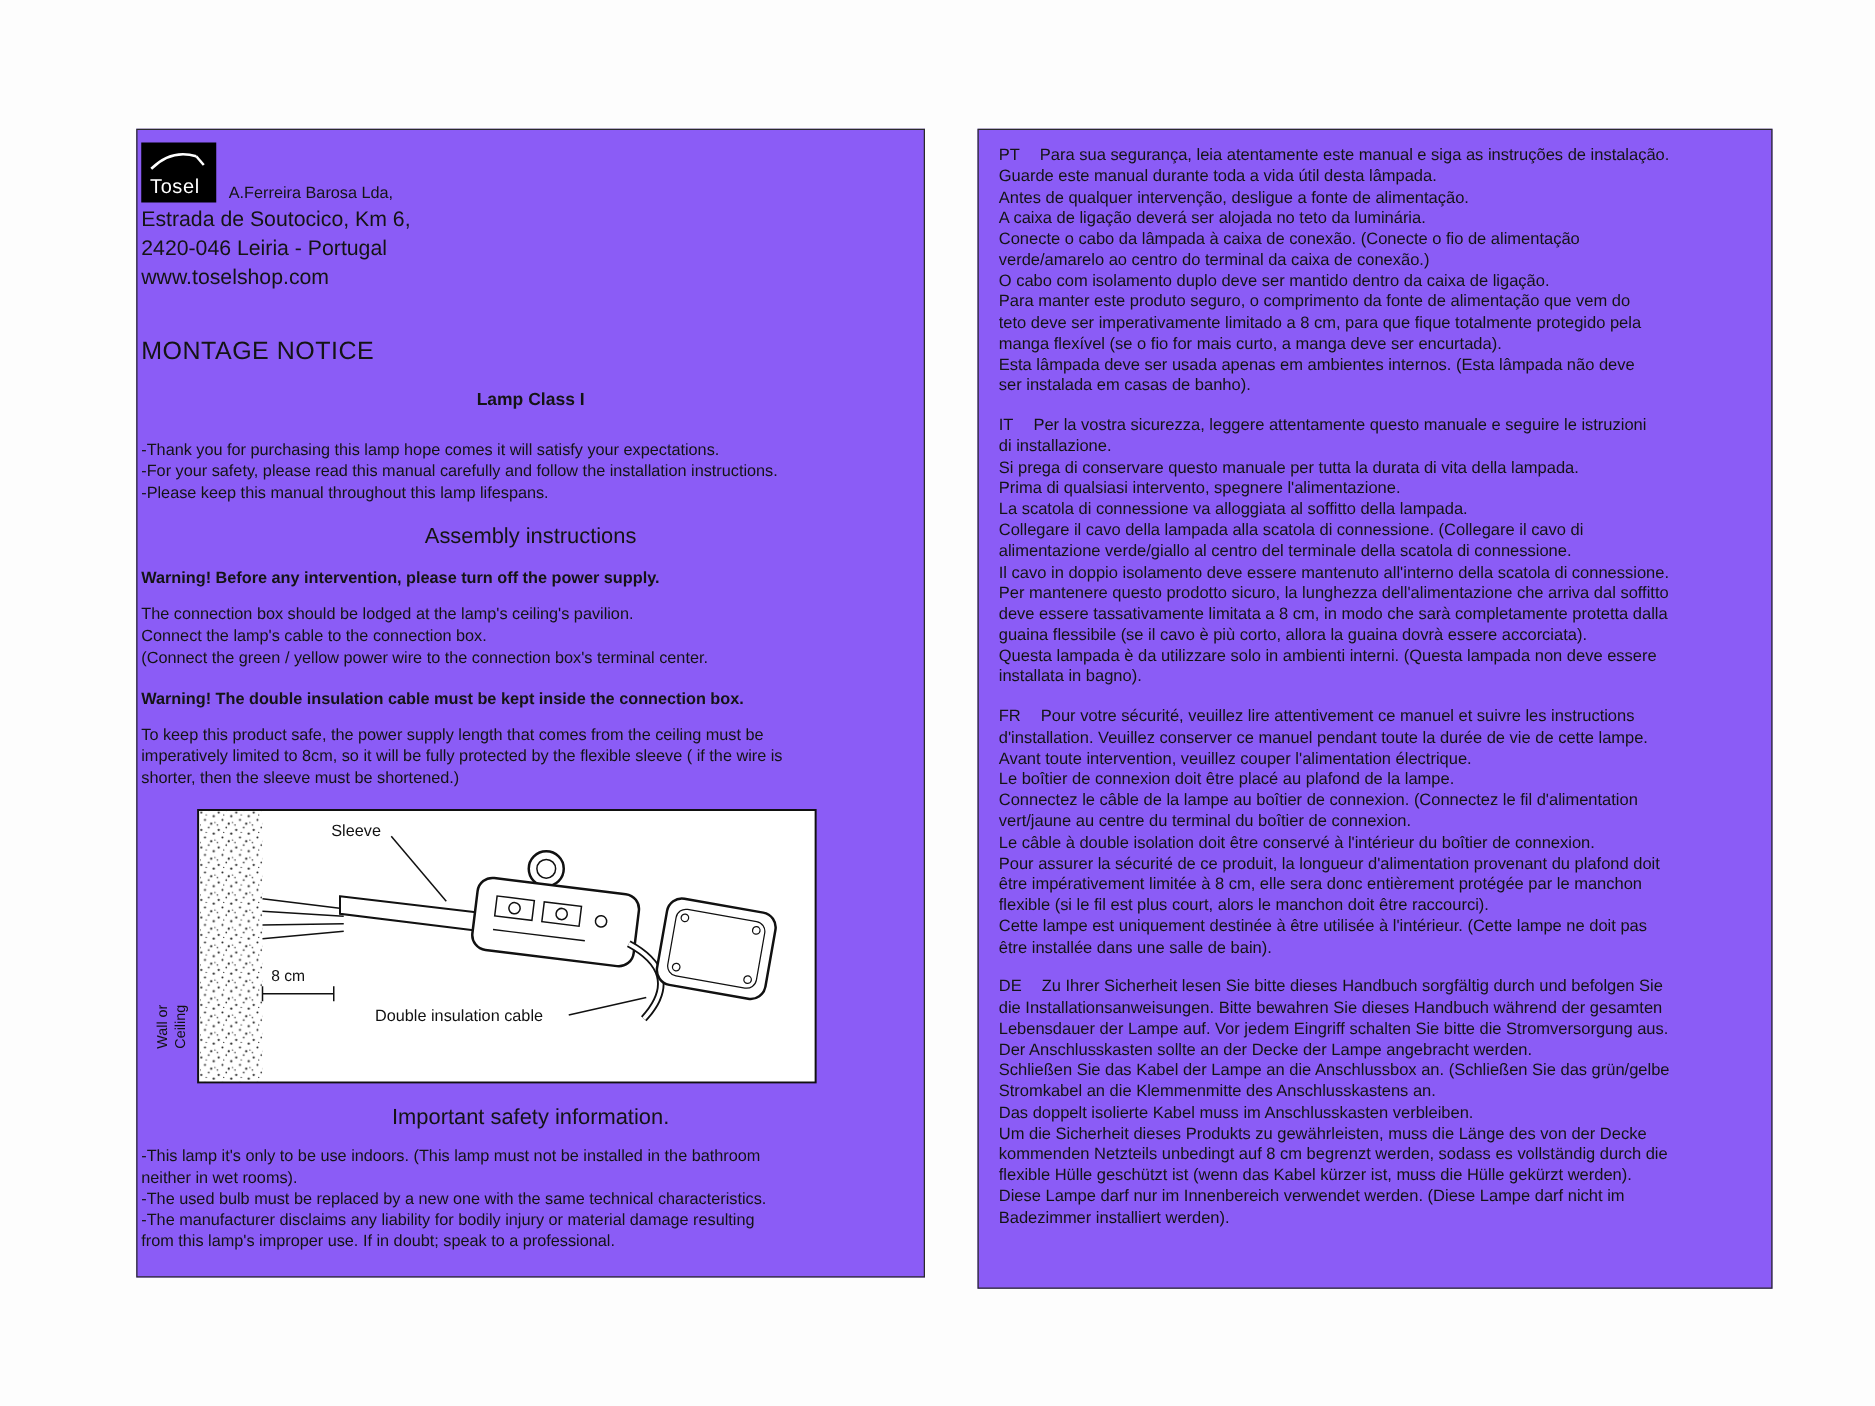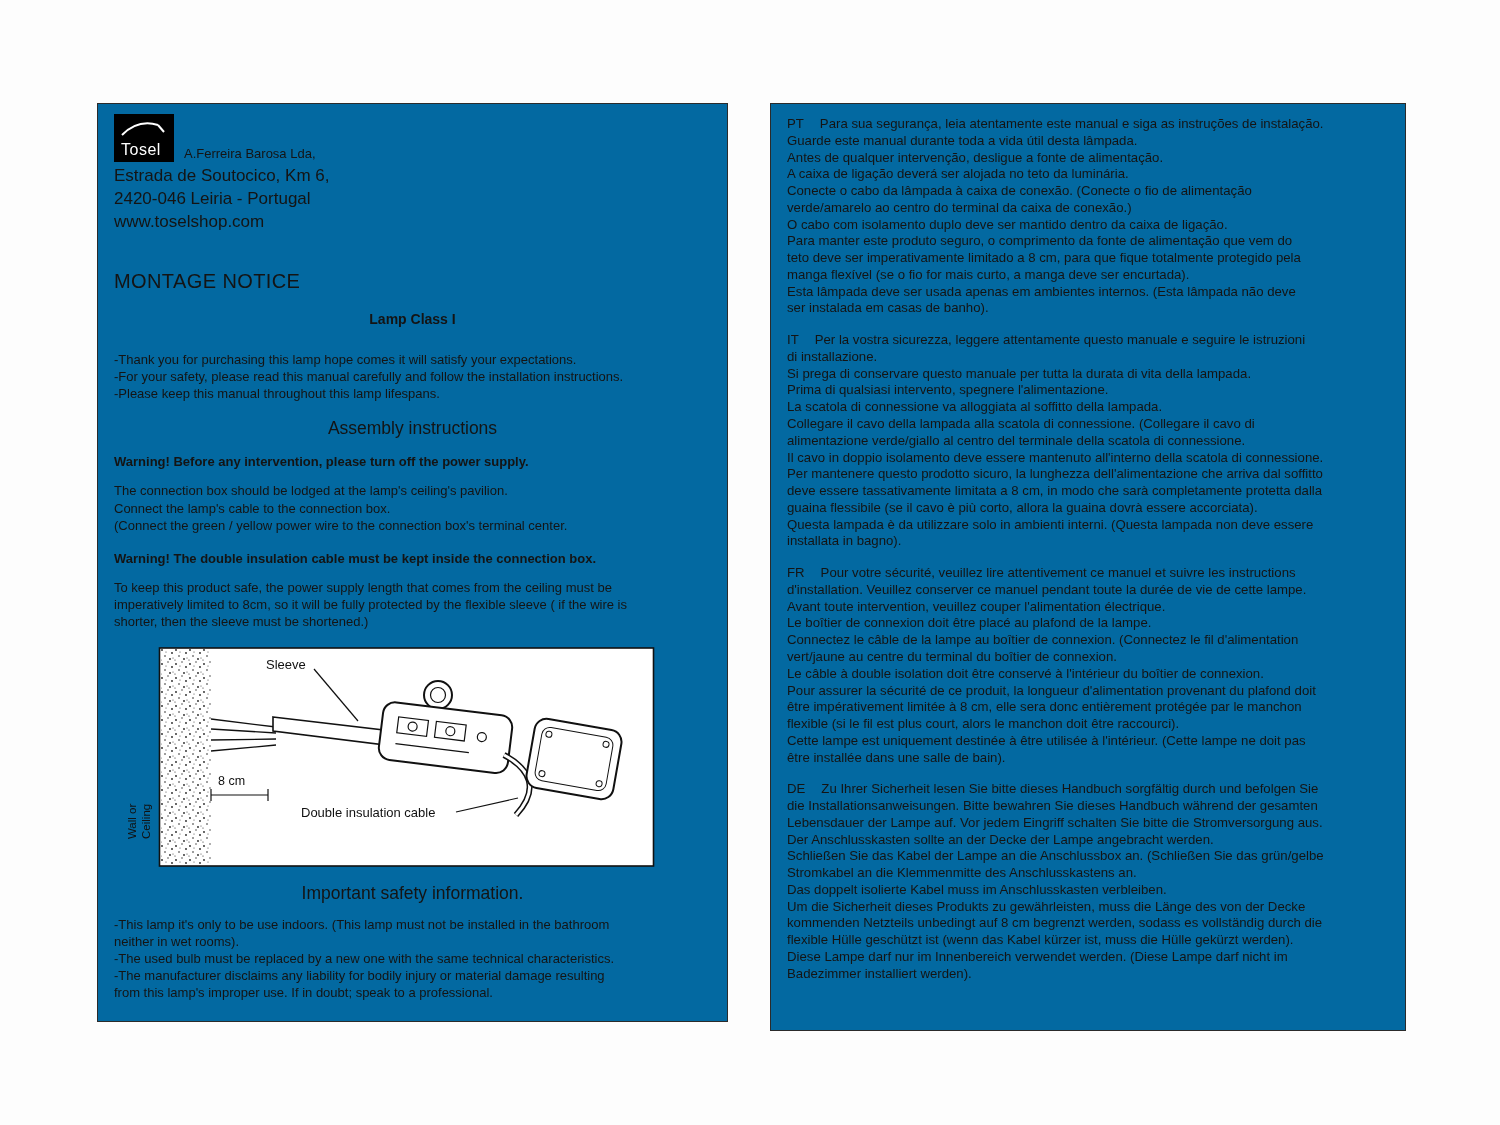--- a/index.html
+++ b/index.html
@@ -6,24 +6,25 @@
   html, body { width: 1500px; height: 1125px; }
   body {
     background: #fdfdfd;
     font-family: "Liberation Sans", "DejaVu Sans", sans-serif;
     color: #141414;
     position: relative;
     overflow: hidden;
   }
   .page {
     position: absolute;
-    background: #0369a1;
+    background: #8b5cf6;
     border: 1px solid #2b2b2b;
-  }
-  .page-left  { left: 97px;  top: 103px; width: 631px; height: 919px; padding: 10px 16px; }
+    margin-left: 12px;
+  }
+  .page-left  { left: 97px;  top: 103px; width: 631px; height: 919px; padding: 10px 3px; }
   .page-right { left: 770px; top: 103px; width: 636px; height: 928px; padding: 12px 16px; }
 
   
   .logo-row { display: flex; align-items: flex-end; gap: 10px; }
   .logo {
     width: 60px; height: 48px; background: #000;
     position: relative; flex: 0 0 auto;
   }
   .logo-lamp { position: absolute; left: 5px; top: 4px; }
   .logo-text {

